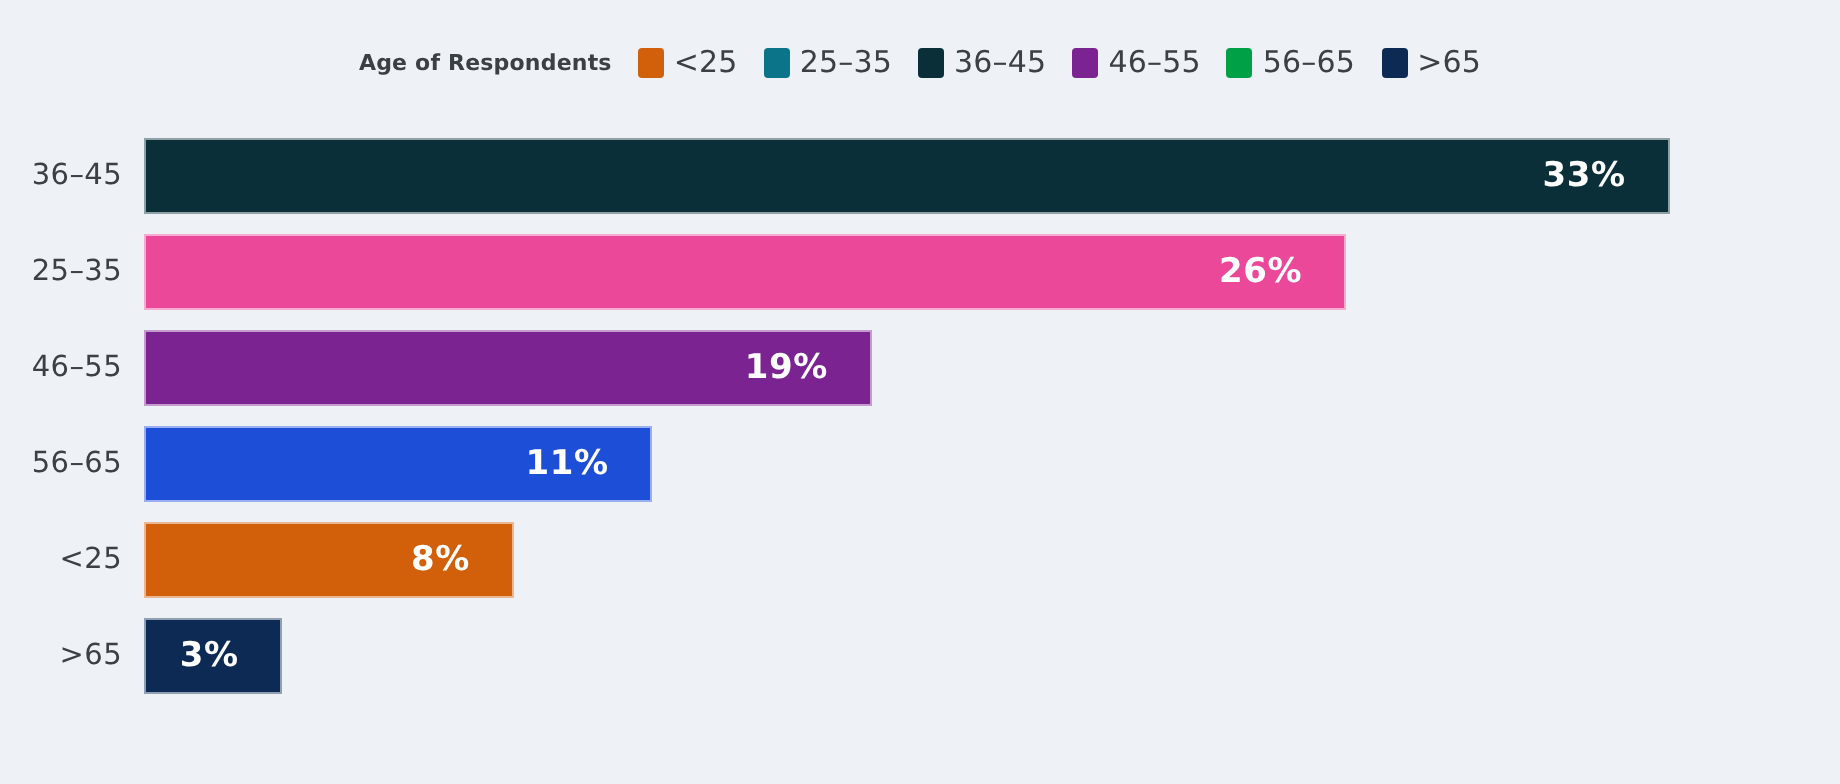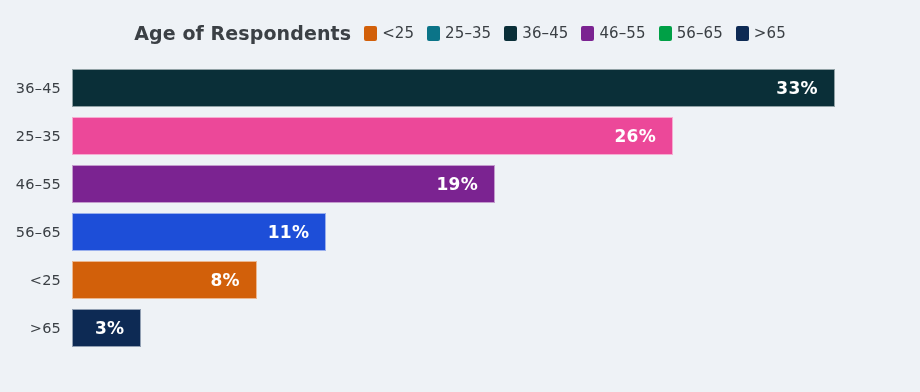--- a/index.html
+++ b/index.html
@@ -27,21 +27,21 @@
     top: 22px;
     left: 0;
     width: 920px;
     display: flex;
     flex-direction: row;
     align-items: center;
     justify-content: center;
     gap: 0;
   }
   .legend-title {
-    font-size: 19px;
+    font-size: 11px;
     font-weight: bold;
     color: #3b4045;
     letter-spacing: 0.1px;
     margin-right: 13px;
     white-space: nowrap;
   }
   .legend-item {
     display: flex;
     flex-direction: row;
     align-items: center;
@@ -103,21 +103,21 @@
     border: 1px solid rgba(255,255,255,0.55);
     display: flex;
     flex-direction: row;
     align-items: center;
     justify-content: flex-end;
   }
   .bar-value {
     font-size: 17px;
     font-weight: bold;
     color: #ffffff;
-    padding-right: 16px;
+    padding-right: 21px;
     letter-spacing: 0.3px;
   }
 </style>
 </head>
 <body>
 
 <div id="chart-root">
 
   <div class="legend">
     <span class="legend-title">Age of Respondents</span>
@@ -162,21 +162,21 @@
         <div class="cat-label">25–35</div>
         <div class="bar-track">
           <div class="bar" style="width: 601.059px; background: #ec4899;">
             <span class="bar-value">26%</span>
           </div>
         </div>
       </div>
       <div class="row" style="top: 96px;">
         <div class="cat-label">46–55</div>
         <div class="bar-track">
-          <div class="bar" style="width: 423px; background: rgb(123, 35, 145);">
+          <div class="bar" style="width: 364px; background: rgb(123, 35, 145);">
             <span class="bar-value">19%</span>
           </div>
         </div>
       </div>
       <div class="row" style="top: 144px;">
         <div class="cat-label">56–65</div>
         <div class="bar-track">
           <div class="bar" style="width: 254.294px; background: #1d4ed8;">
             <span class="bar-value">11%</span>
           </div>

